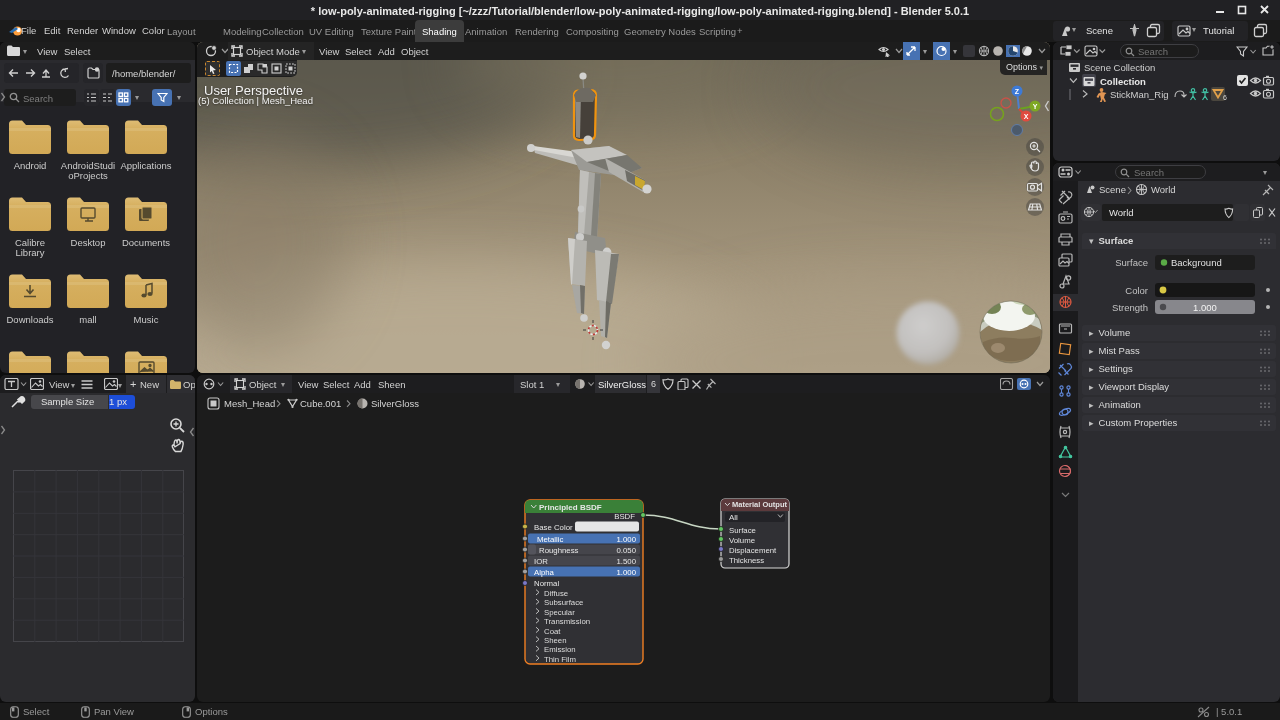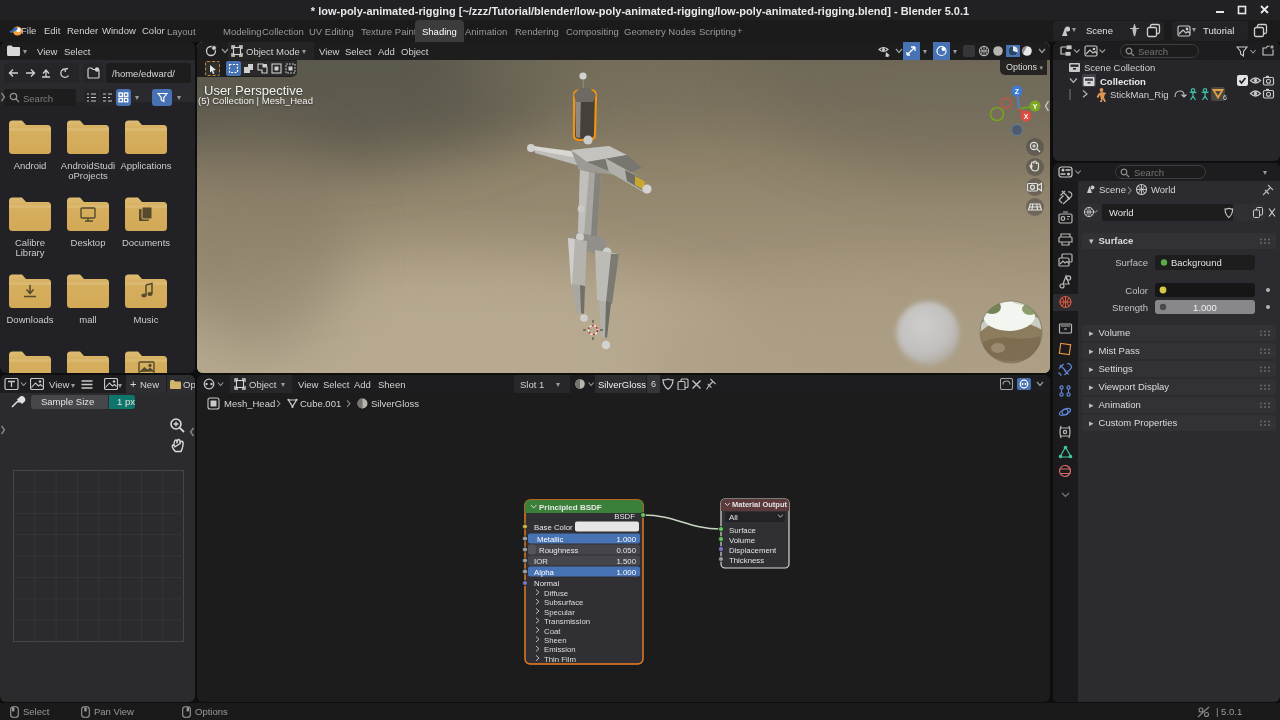--- a/index.html
+++ b/index.html
@@ -132,21 +132,21 @@
         <path d="M18 6 H26 M23 2.5 L26.5 6 L23 9.5" stroke="#d0d0d0" stroke-width="1.4" fill="none"></path>
         <path d="M38 10 V4 M35 6.5 L38 3 L41 6.5 M34 10 H42" stroke="#d0d0d0" stroke-width="1.3" fill="none"></path>
         <path d="M57 2 A4.2 4.2 0 1 0 60.5 8.5 M57 2 l3-0.5 M57 2 l0.4 3" stroke="#d0d0d0" stroke-width="1.3" fill="none"></path>
       </svg>
       <div class="fbtn" style="left:83px;top:3px;width:20px;height:20px"></div>
       <svg class="abs" style="left:87px;top:7px" width="13" height="12" viewBox="0 0 13 12">
           <path d="M1 2.5 Q1 1 2.5 1 L4.5 1 L6 2.5 L11 2.5 Q12 2.5 12 3.5 L12 10 Q12 11 11 11 L2 11 Q1 11 1 9.5 Z" fill="none" stroke="#d0d0d0" stroke-width="1.2"></path>
           <circle cx="10" cy="2.5" r="2.2" fill="#d0d0d0"></circle>
         </svg>
       <div class="fbtn" style="left:106px;top:3px;width:85px;height:20px;background:#1d1d1d"></div>
-      <span class="abs" style="left:112px;top:8px;font-size:9.5px;color:#d8d8d8">/home/edward/</span>
+      <span class="abs" style="left:112px;top:8px;font-size:9.5px;color:#d8d8d8">/home/blender/</span>
     </div>
     <div id="fb-searchrow">
       <div class="fbtn" style="left:4px;top:3px;width:72px;height:17px;background:#1d1d1d"></div>
       <svg class="abs" style="left:9px;top:6px" width="11" height="11" viewBox="0 0 11 11">
           <circle cx="4.5" cy="4.5" r="3.2" fill="none" stroke="#909090" stroke-width="1.3"></circle>
           <path d="M7 7 L10 10" stroke="#909090" stroke-width="1.3"></path>
         </svg>
       <span class="abs" style="left:23px;top:7px;font-size:9.5px;color:#7f7f7f">Search</span>
       <div class="fbtn" style="left:84px;top:3px;width:15px;height:17px"></div>
       <div class="fbtn" style="left:100px;top:3px;width:15px;height:17px"></div>
@@ -820,21 +820,21 @@
       <svg class="abs" style="left:169px;top:4px" width="13" height="11" viewBox="0 0 13 11">
           <path d="M1 2.5 Q1 1 2.5 1 L4.5 1 L6 2.5 L11 2.5 Q12 2.5 12 3.5 L12 9 Q12 10 11 10 L2 10 Q1 10 1 8.5 Z" fill="#d2b46b"></path>
         </svg>
       <span class="hdrtxt" style="left:183px">Op</span>
     </div>
 
     <svg class="abs" style="left:10px;top:19px" width="16" height="15" viewBox="0 0 16 15">
         <path d="M2 13 L8 7 M8 7 l1.5 1.5 M11 3 a2.8 2.8 0 0 1 3.5 3.5 l-2.5 2.5 l-4 -3.5 Z" stroke="#e0e0e0" stroke-width="1.5" fill="#e0e0e0"></path>
       </svg>
     <div class="abs" style="left:31px;top:20px;width:77px;height:14px;background:#47474b;border-radius:3px 0 0 3px;color:#e2e2e2;font-size:9.5px;line-height:14px"><span style="margin-left:10px">Sample Size</span></div>
-    <div class="abs" style="left:109px;top:20px;width:26px;height:14px;background:#0f766e;border-radius:0 3px 3px 0;color:#e2e2e2;font-size:9.5px;line-height:14px;text-align:right">1 px</div>
+    <div class="abs" style="left:109px;top:20px;width:26px;height:14px;background:#1d4ed8;border-radius:0 3px 3px 0;color:#e2e2e2;font-size:9.5px;line-height:14px;text-align:left">1 px</div>
 
     <svg class="abs" style="left:169px;top:42px" width="17" height="17" viewBox="0 0 17 17">
         <circle cx="7" cy="7" r="5" fill="none" stroke="#d8d8d8" stroke-width="1.6"></circle>
         <path d="M10.8 10.8 L15 15" stroke="#d8d8d8" stroke-width="1.8"></path>
         <path d="M4.5 7 h5 M7 4.5 v5" stroke="#d8d8d8" stroke-width="1.3"></path>
       </svg>
     <svg class="abs" style="left:171px;top:63px" width="15" height="16" viewBox="0 0 15 16">
         <path d="M3 8 q0 -6 1.8 -6 q1.3 0 1.3 3.5 m0 -0.5 q0 -3.5 1.5 -3.5 q1.5 0 1.5 3.5 m0 0.5 q0.3 -2.5 1.8 -2.2 q1.6 0.4 1.2 3.2 q-0.6 4.5 -2.2 7 h-5.5 q-2.4 -2.5 -3 -4.5 q-0.5 -2 0.8 -2 q1 0.1 1.8 1.8 z" fill="none" stroke="#d8d8d8" stroke-width="1.4"></path>
       </svg>
 

